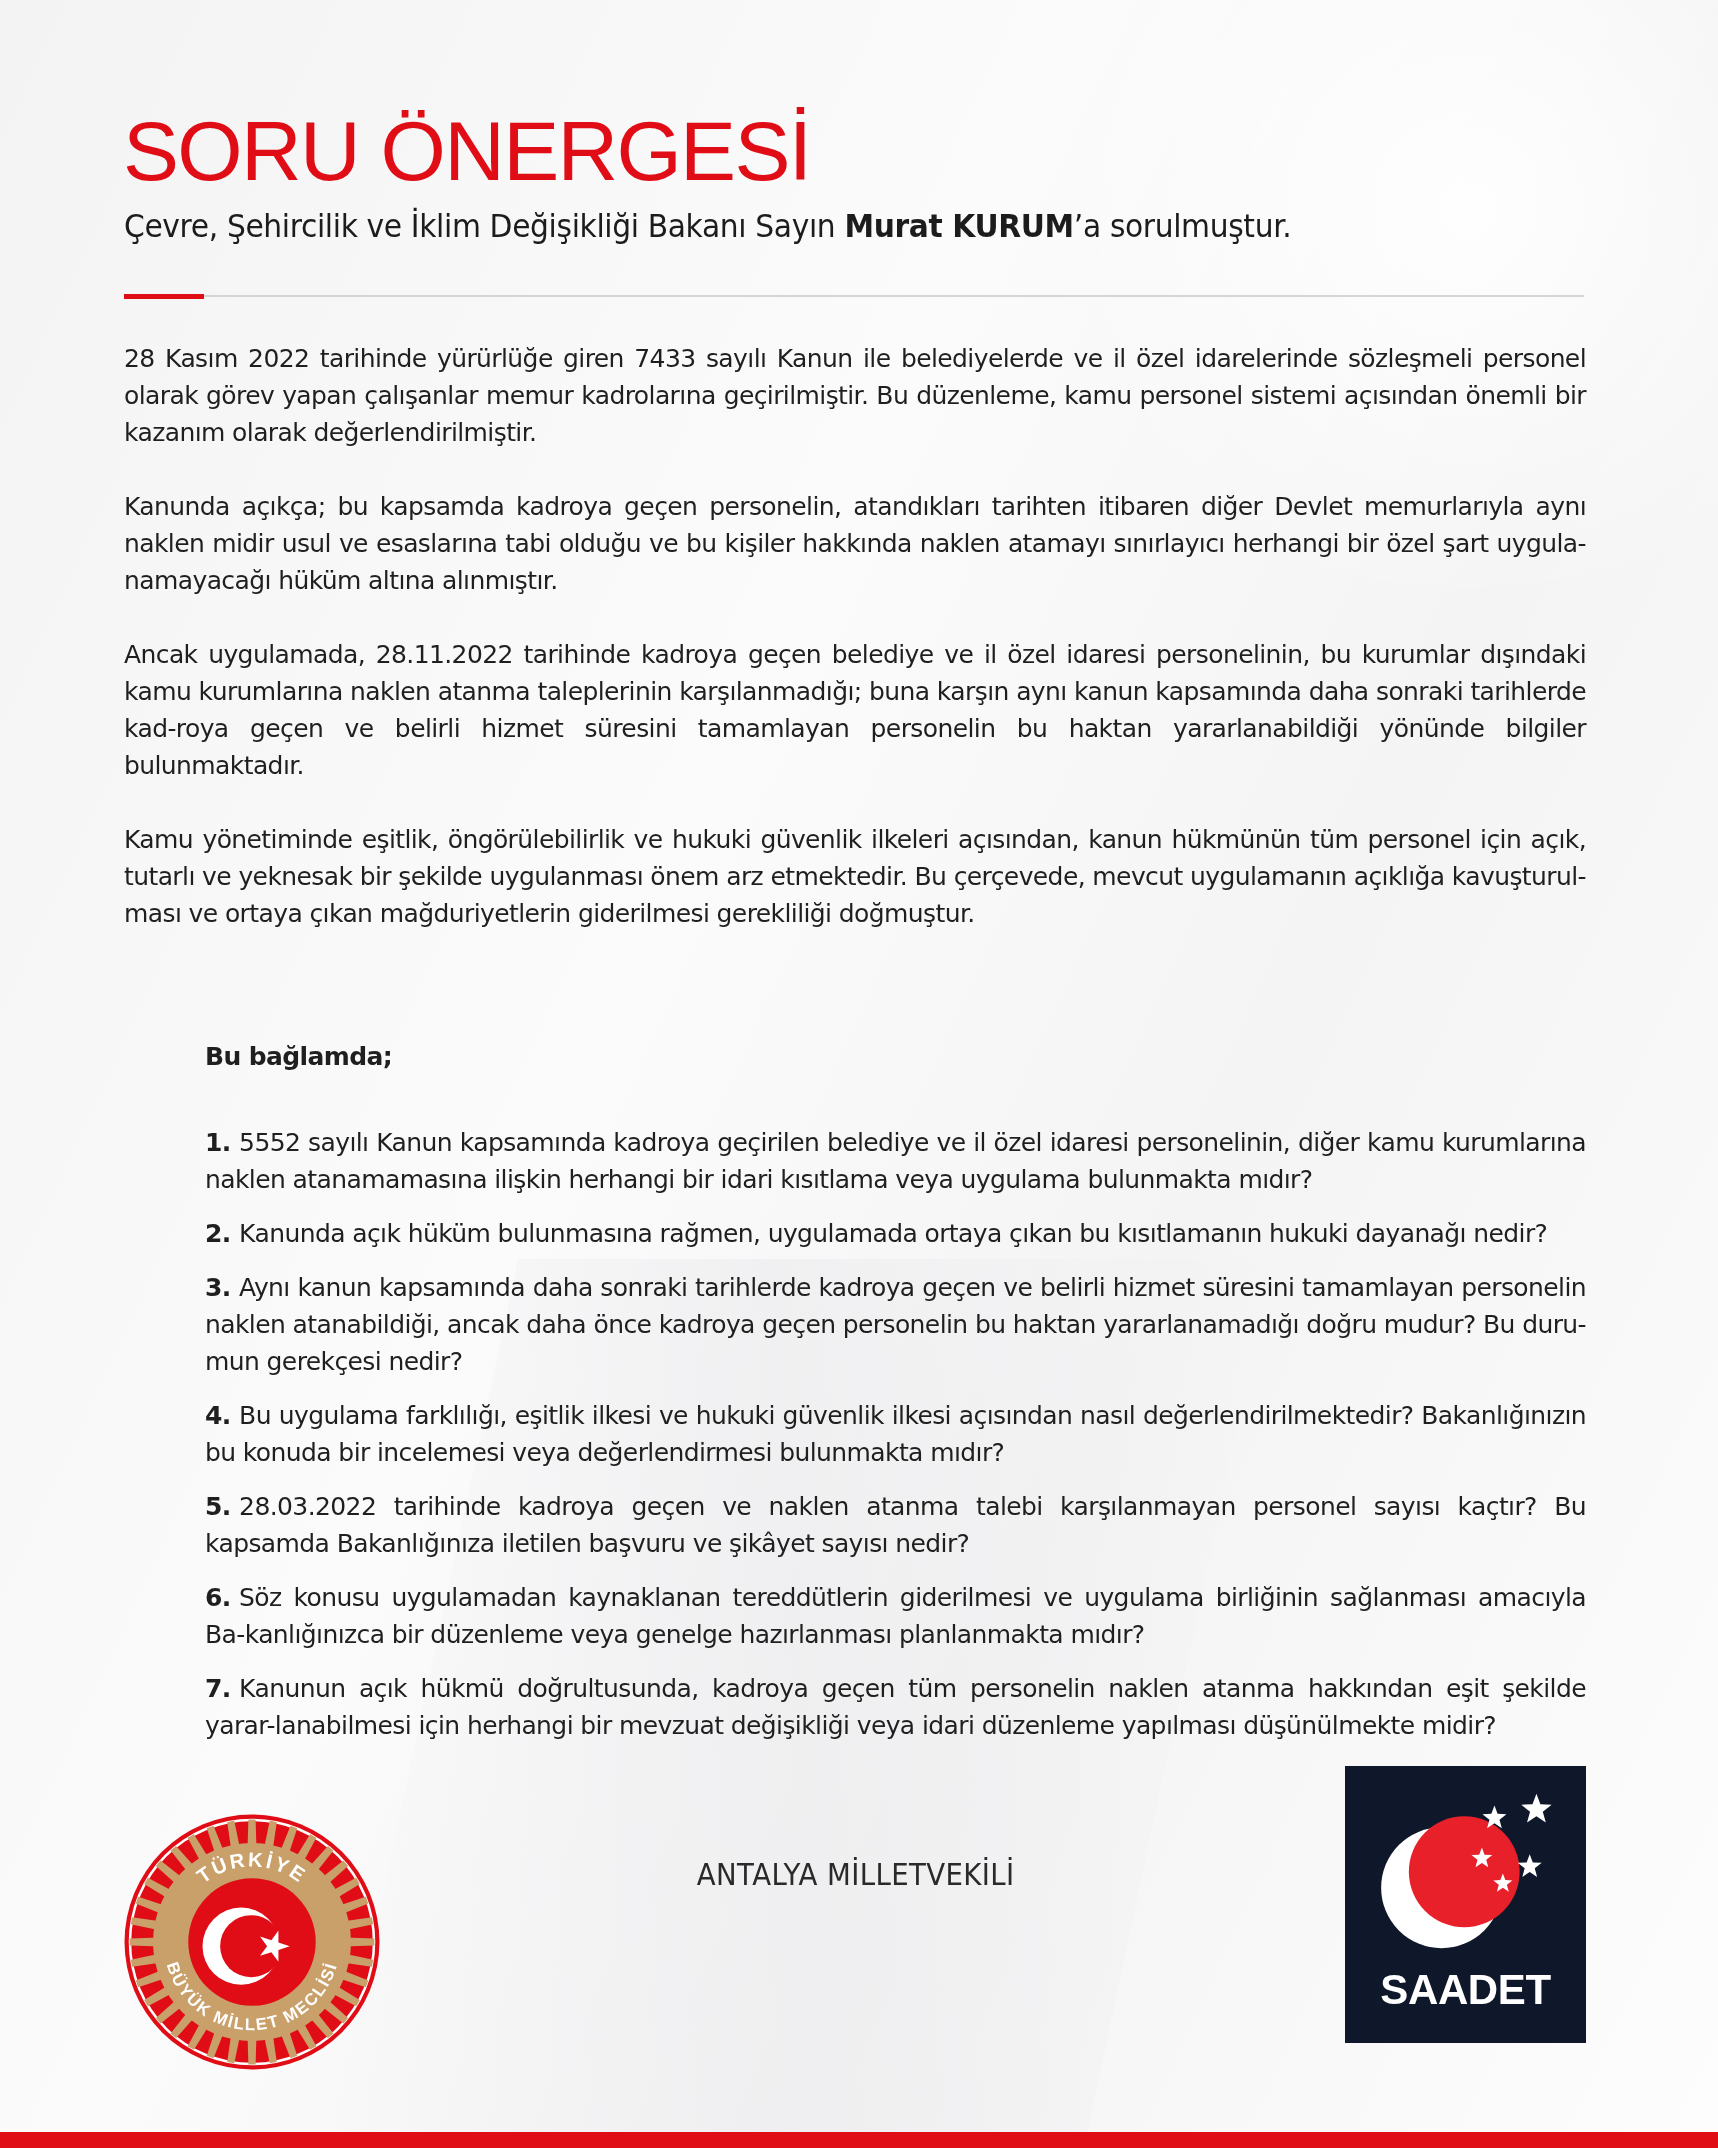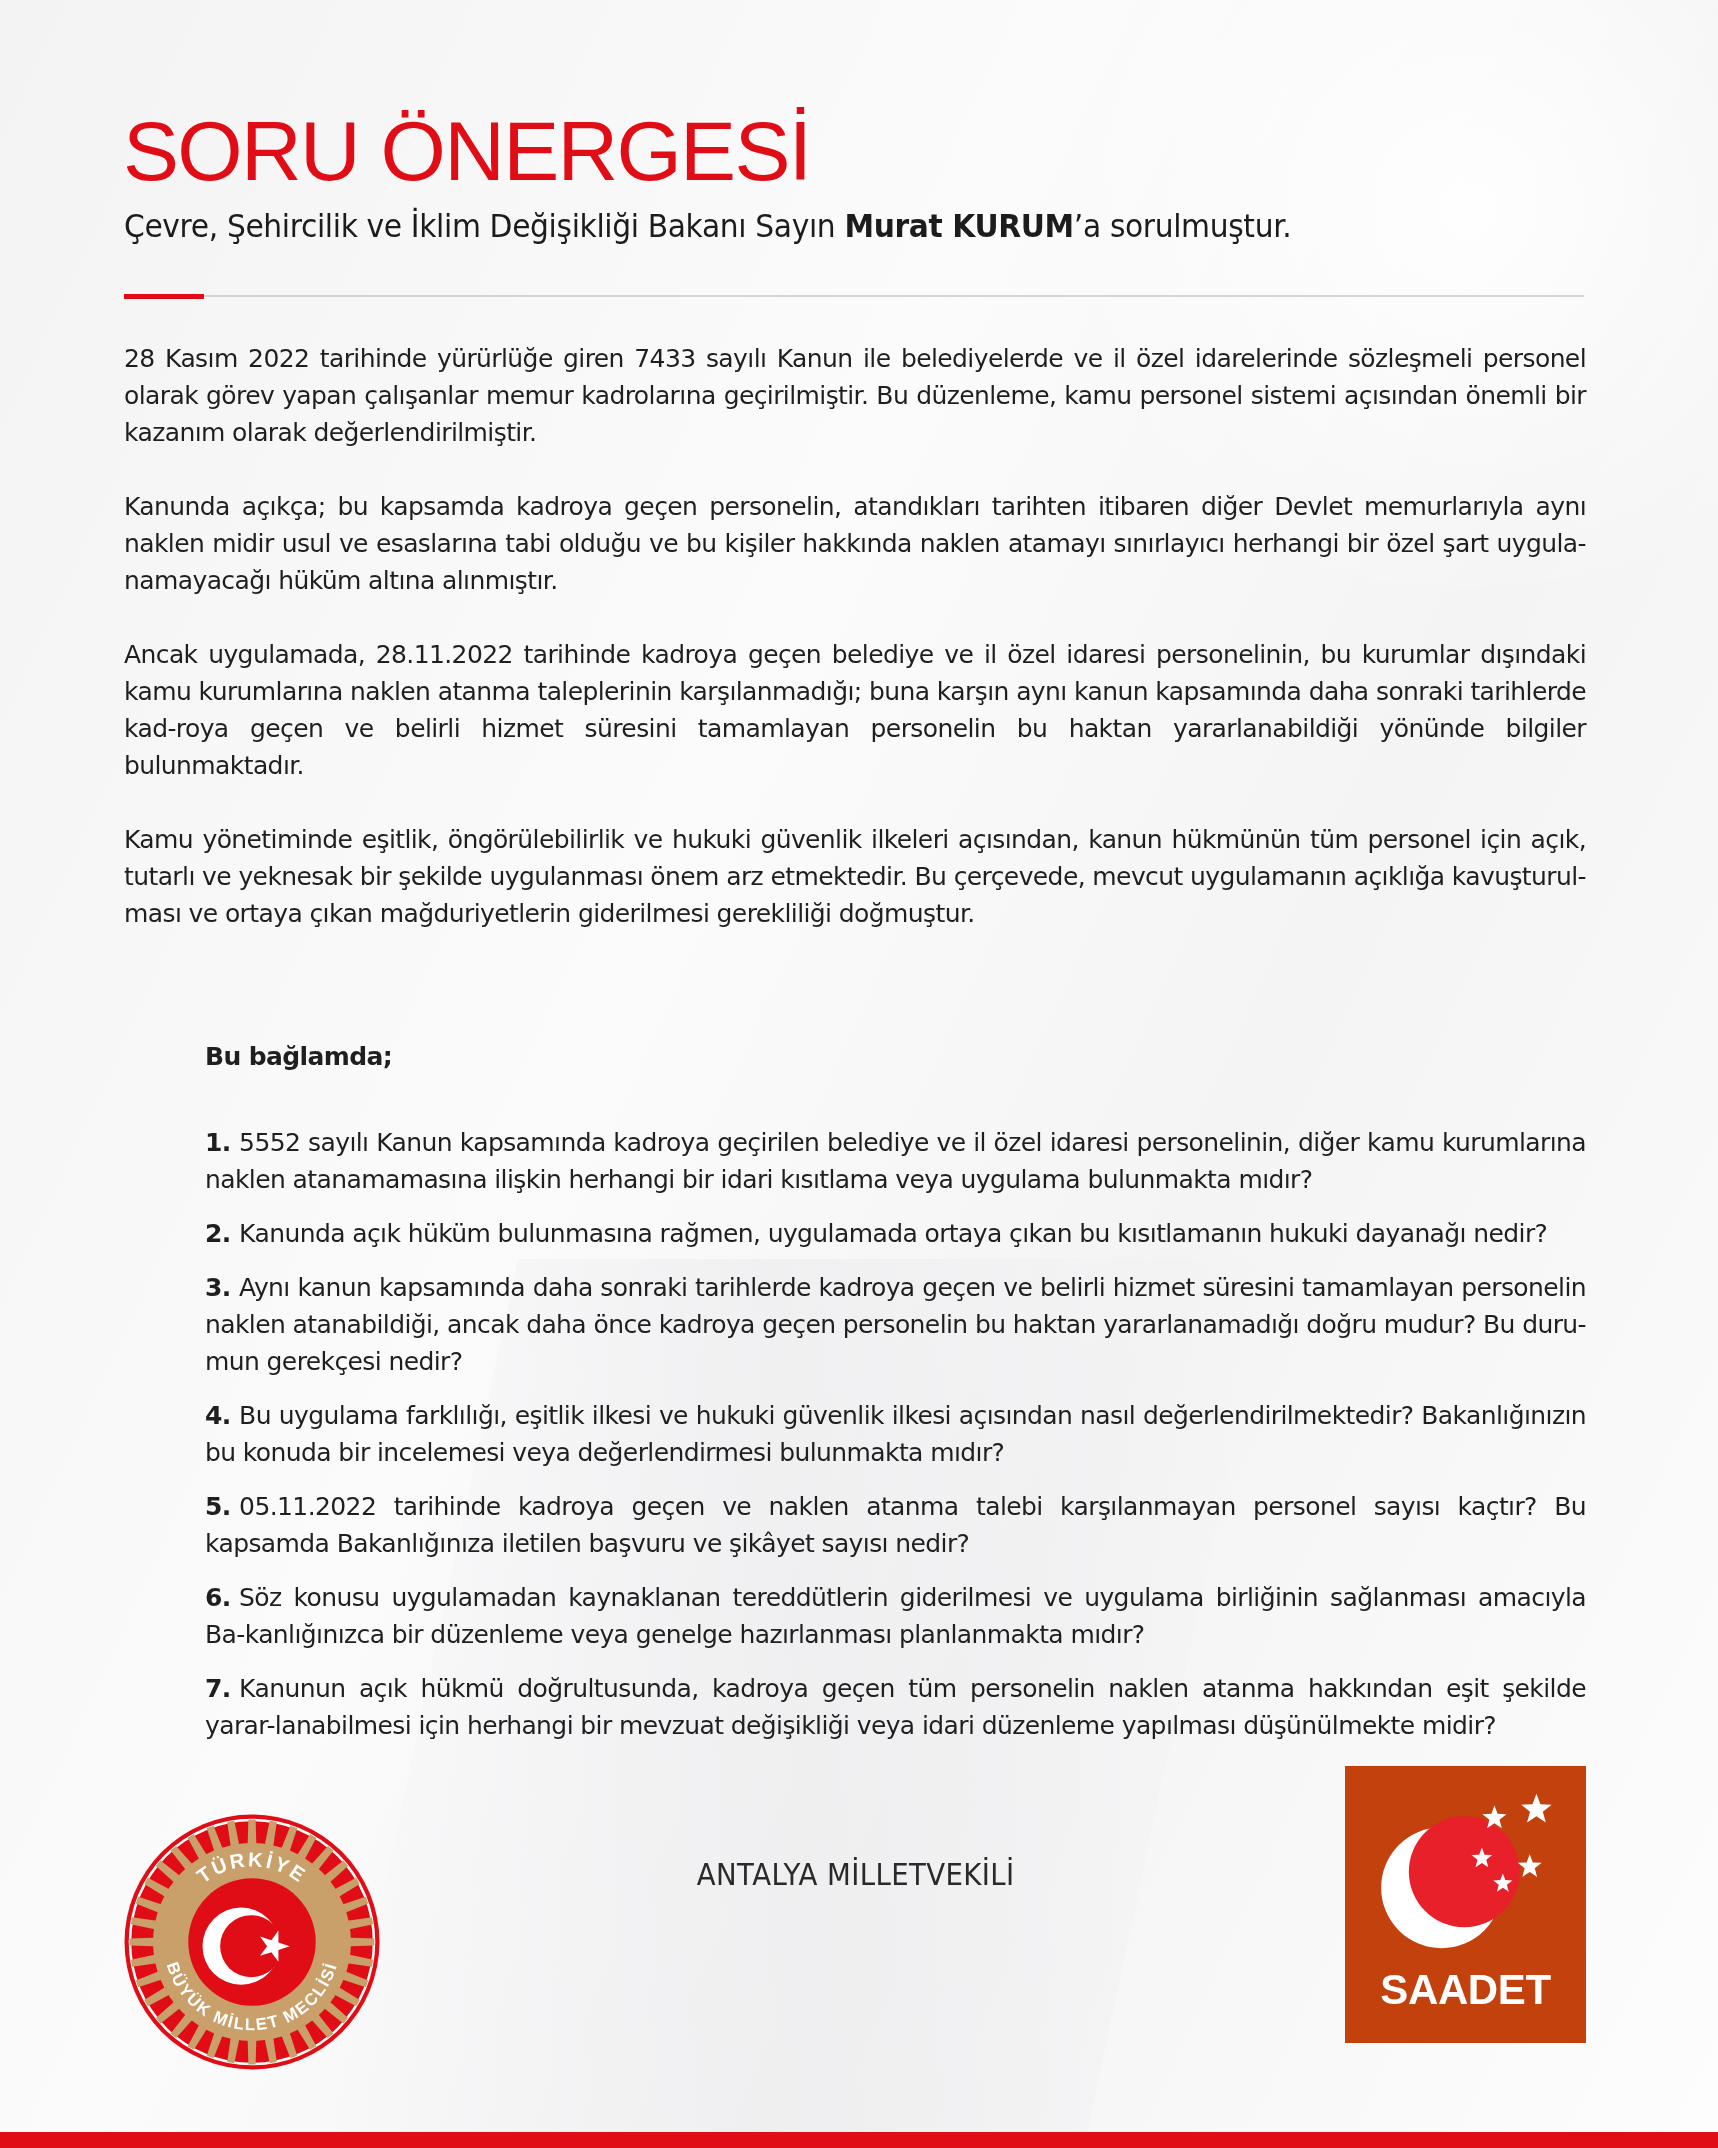--- a/index.html
+++ b/index.html
@@ -57,21 +57,21 @@
   .sig-name {
     font-family: "DejaVu Sans", sans-serif; font-weight: 700; font-size: 50px; line-height: 59px;
     color: #1a1a1a; letter-spacing: -0.8px; transform: scaleX(0.9); display: inline-block;
   }
   .sig-title {
     font-family: "DejaVu Sans", sans-serif; font-size: 30px; line-height: 37px;
     color: #2a2a2a; letter-spacing: 0.4px; margin-top: 1.7px; transform: scaleX(0.92); display: inline-block;
   }
   .saadet-logo {
     position: absolute; left: 1345px; top: 1766px; width: 241px; height: 277px;
-    background: #c2410c;
+    background: #0f172a;
   }
   .saadet-logo svg { position: absolute; left: 0; top: 0; }
   .saadet-text {
     position: absolute; left: 0; right: 0; bottom: 30px; text-align: center;
     font-family: "Liberation Sans", sans-serif; font-weight: 700; font-size: 42px; line-height: 47px;
     color: #ffffff; letter-spacing: -0.4px;
   }
   .footer-bar { position: absolute; left: 0; top: 2132px; width: 1718px; height: 16px; background: #e10d16; }
 </style>
 </head>
@@ -92,21 +92,21 @@
   <p>Ancak uygulamada, 28.11.2022 tarihinde kadroya geçen belediye ve il özel idaresi personelinin, bu kurumlar dışındaki kamu kurumlarına naklen atanma taleplerinin karşılanmadığı; buna karşın aynı kanun kapsamında daha sonraki tarihlerde kad-roya geçen ve belirli hizmet süresini tamamlayan personelin bu haktan yararlanabildiği yönünde bilgiler bulunmaktadır.</p>
   <p>Kamu yönetiminde eşitlik, öngörülebilirlik ve hukuki güvenlik ilkeleri açısından, kanun hükmünün tüm personel için açık, tutarlı ve yeknesak bir şekilde uygulanması önem arz etmektedir. Bu çerçevede, mevcut uygulamanın açıklığa kavuşturul-ması ve ortaya çıkan mağduriyetlerin giderilmesi gerekliliği doğmuştur.</p>
 </div>
 
 <div class="questions">
   <div class="q-intro">Bu bağlamda;</div>
   <div class="q-item"><span class="q-num">1.</span><span>5552 sayılı Kanun kapsamında kadroya geçirilen belediye ve il özel idaresi personelinin, diğer kamu kurumlarına naklen atanamamasına ilişkin herhangi bir idari kısıtlama veya uygulama bulunmakta mıdır?</span></div>
   <div class="q-item"><span class="q-num">2.</span><span>Kanunda açık hüküm bulunmasına rağmen, uygulamada ortaya çıkan bu kısıtlamanın hukuki dayanağı nedir?</span></div>
   <div class="q-item"><span class="q-num">3.</span><span>Aynı kanun kapsamında daha sonraki tarihlerde kadroya geçen ve belirli hizmet süresini tamamlayan personelin naklen atanabildiği, ancak daha önce kadroya geçen personelin bu haktan yararlanamadığı doğru mudur? Bu duru-mun gerekçesi nedir?</span></div>
   <div class="q-item"><span class="q-num">4.</span><span>Bu uygulama farklılığı, eşitlik ilkesi ve hukuki güvenlik ilkesi açısından nasıl değerlendirilmektedir? Bakanlığınızın bu konuda bir incelemesi veya değerlendirmesi bulunmakta mıdır?</span></div>
-  <div class="q-item"><span class="q-num">5.</span><span>05.11.2022 tarihinde kadroya geçen ve naklen atanma talebi karşılanmayan personel sayısı kaçtır? Bu kapsamda Bakanlığınıza iletilen başvuru ve şikâyet sayısı nedir?</span></div>
+  <div class="q-item"><span class="q-num">5.</span><span>28.03.2022 tarihinde kadroya geçen ve naklen atanma talebi karşılanmayan personel sayısı kaçtır? Bu kapsamda Bakanlığınıza iletilen başvuru ve şikâyet sayısı nedir?</span></div>
   <div class="q-item"><span class="q-num">6.</span><span>Söz konusu uygulamadan kaynaklanan tereddütlerin giderilmesi ve uygulama birliğinin sağlanması amacıyla Ba-kanlığınızca bir düzenleme veya genelge hazırlanması planlanmakta mıdır?</span></div>
   <div class="q-item"><span class="q-num">7.</span><span>Kanunun açık hükmü doğrultusunda, kadroya geçen tüm personelin naklen atanma hakkından eşit şekilde yarar-lanabilmesi için herhangi bir mevzuat değişikliği veya idari düzenleme yapılması düşünülmekte midir?</span></div>
 </div>
 
 <div class="tbmm-logo">
   <svg width="260" height="260" viewBox="0 0 310 310">
     <defs>
       <path id="arcTop" d="M 65 155 A 90 90 0 0 1 245 155"></path>
       <path id="arcBottom" d="M 50 155 A 105 105 0 0 0 260 155"></path>
     </defs>

